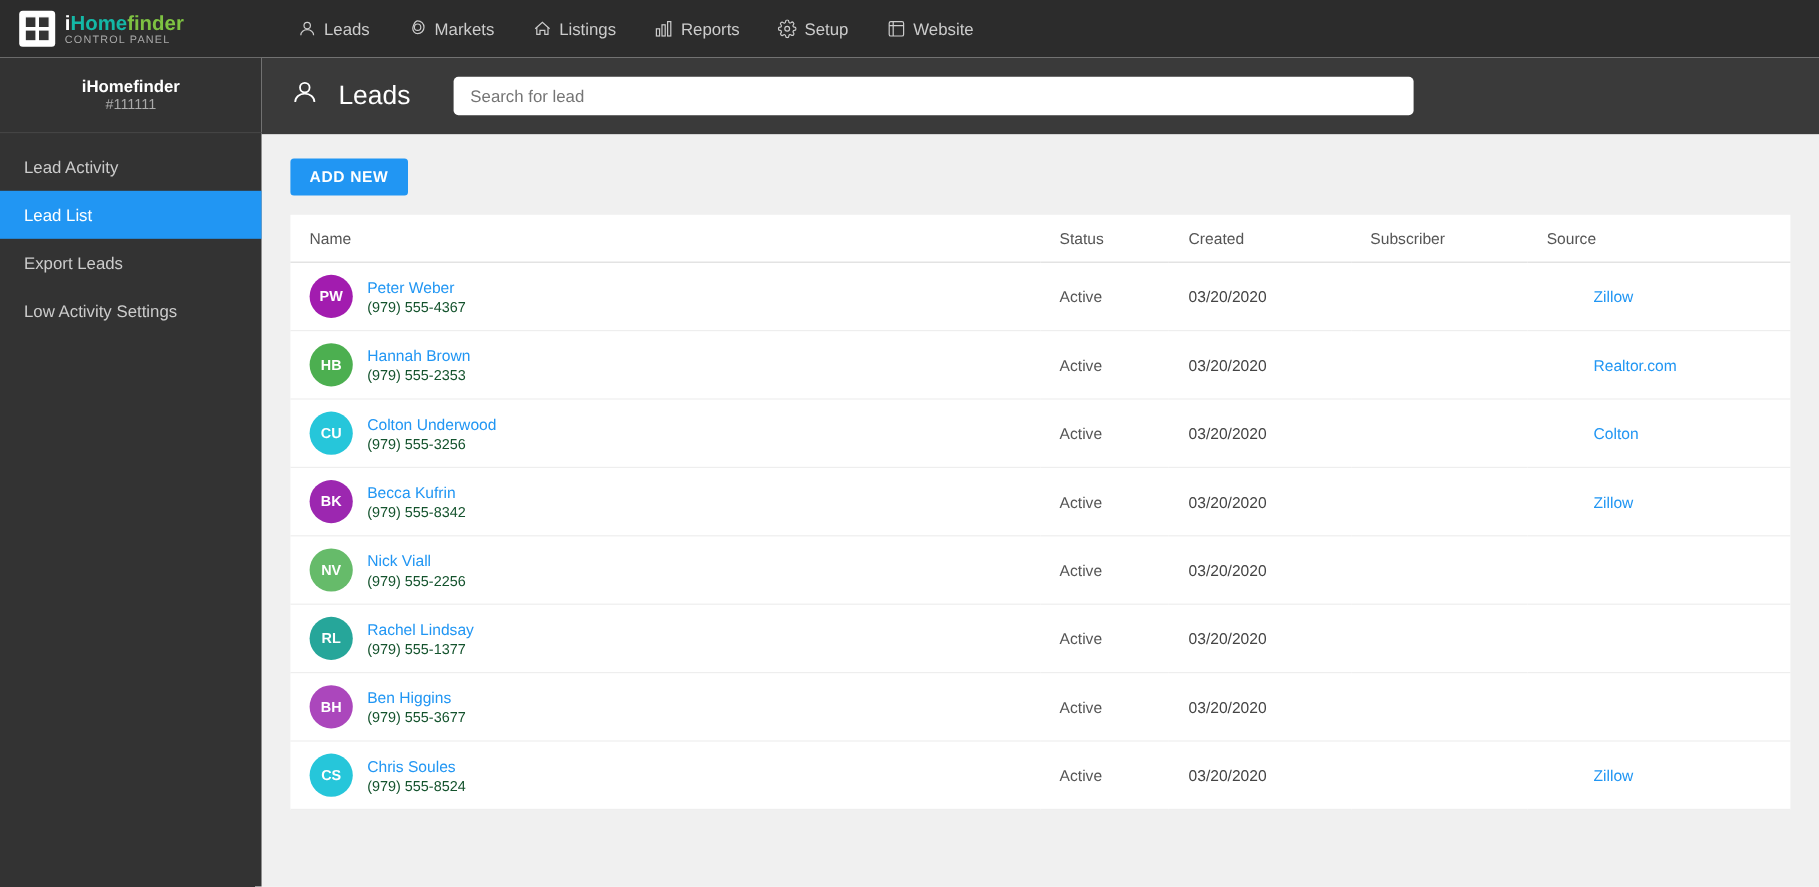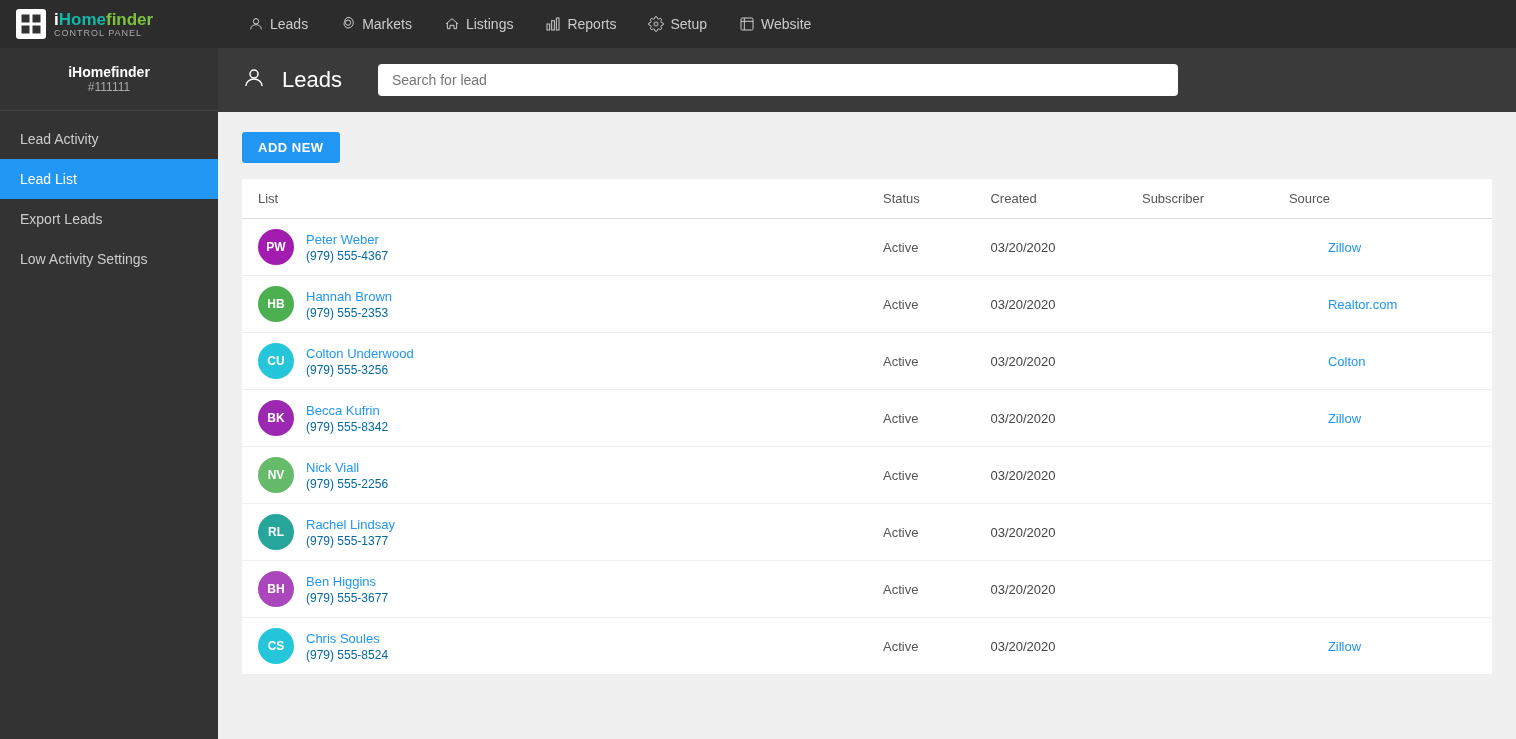--- a/index.html
+++ b/index.html
@@ -200,21 +200,21 @@
       display: flex;
       align-items: center;
       gap: 12px;
     }
     .lead-name-info .name {
       color: #2196f3;
       font-weight: 500;
       cursor: pointer;
     }
     .lead-name-info .phone {
-      color: #0369a1;
+      color: #14532d;
       font-size: 12px;
       margin-top: 2px;
     }
 
     .status-active {
       color: #555;
     }
 
     .source-link {
       color: #2196f3;
@@ -328,21 +328,21 @@
       <h1 class="content-header-title">Leads</h1>
       <input class="search-input" type="text" placeholder="Search for lead" style="">
     </div>
 
     <div class="table-area">
       <button class="add-new-btn">ADD NEW</button>
 
       <table>
         <thead>
           <tr>
-            <th style="width:50%">List</th>
+            <th style="width:50%">Name</th>
             <th>Status</th>
             <th>Created</th>
             <th>Subscriber</th>
             <th>Source</th>
           </tr>
         </thead>
         <tbody id="leads-tbody">
         <tr>
               <td>
       <div class="lead-name-cell">

